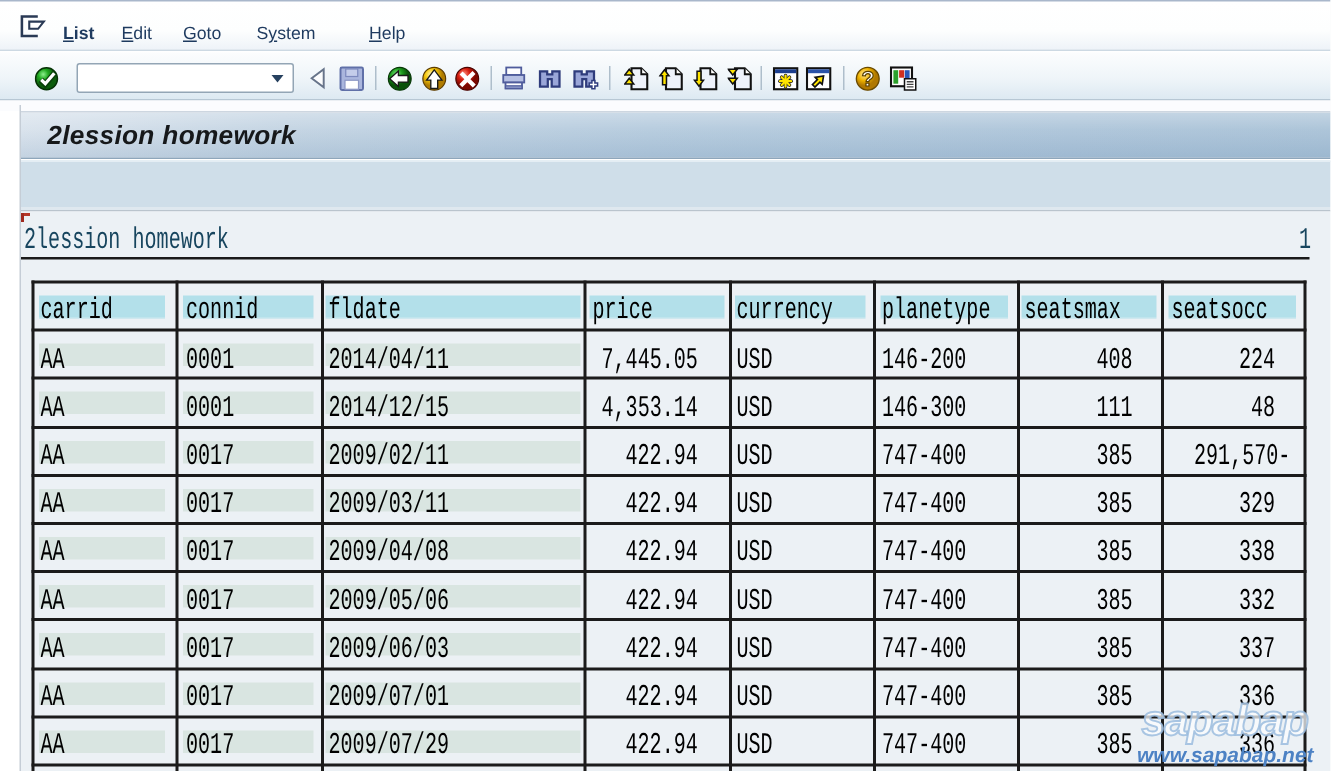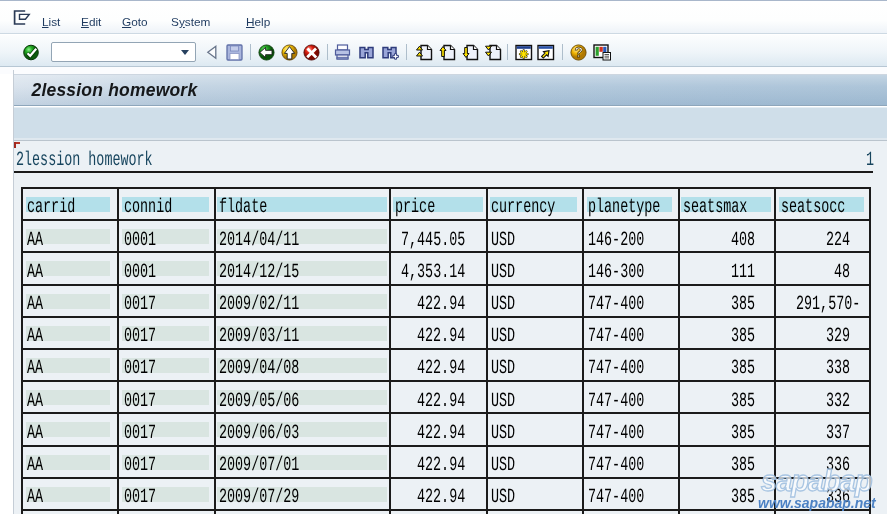--- a/index.html
+++ b/index.html
@@ -63,21 +63,21 @@
   font-size:14px; color:#4d82c4; }
 </style></head>
 <body>
 <div id="page">
 <div id="menubar"></div>
 <div id="topline"></div>
 <svg class="tbi" style="left:13px;top:10px;" width="18" height="16" viewBox="0 0 18 16">
   <path d="M12.2,1 H1.6 V14 H12.2" fill="none" stroke="#2a3a55" stroke-width="1.7"></path>
   <path d="M6.5,4.4 H16.2 L12.4,9.2 H6.5 Z" fill="#fff" stroke="#2a3a55" stroke-width="1.4"></path>
 </svg>
-<span class="mi" style="left:42px;"><u>L</u>ist</span>
+<span class="mi" style="left:42px;font-weight:bold;"><u>L</u>ist</span>
 <span class="mi" style="left:81px;"><u>E</u>dit</span>
 <span class="mi" style="left:122px;"><u>G</u>oto</span>
 <span class="mi" style="left:171px;">S<u>y</u>stem</span>
 <span class="mi" style="left:246px;"><u>H</u>elp</span>
 
 <div id="toolbar"></div>
 
 <svg class="tbi" style="left:23px;" width="17" height="17" viewBox="0 0 17 17">
   <defs>
         <radialGradient id="gg" cx="35%" cy="30%">

